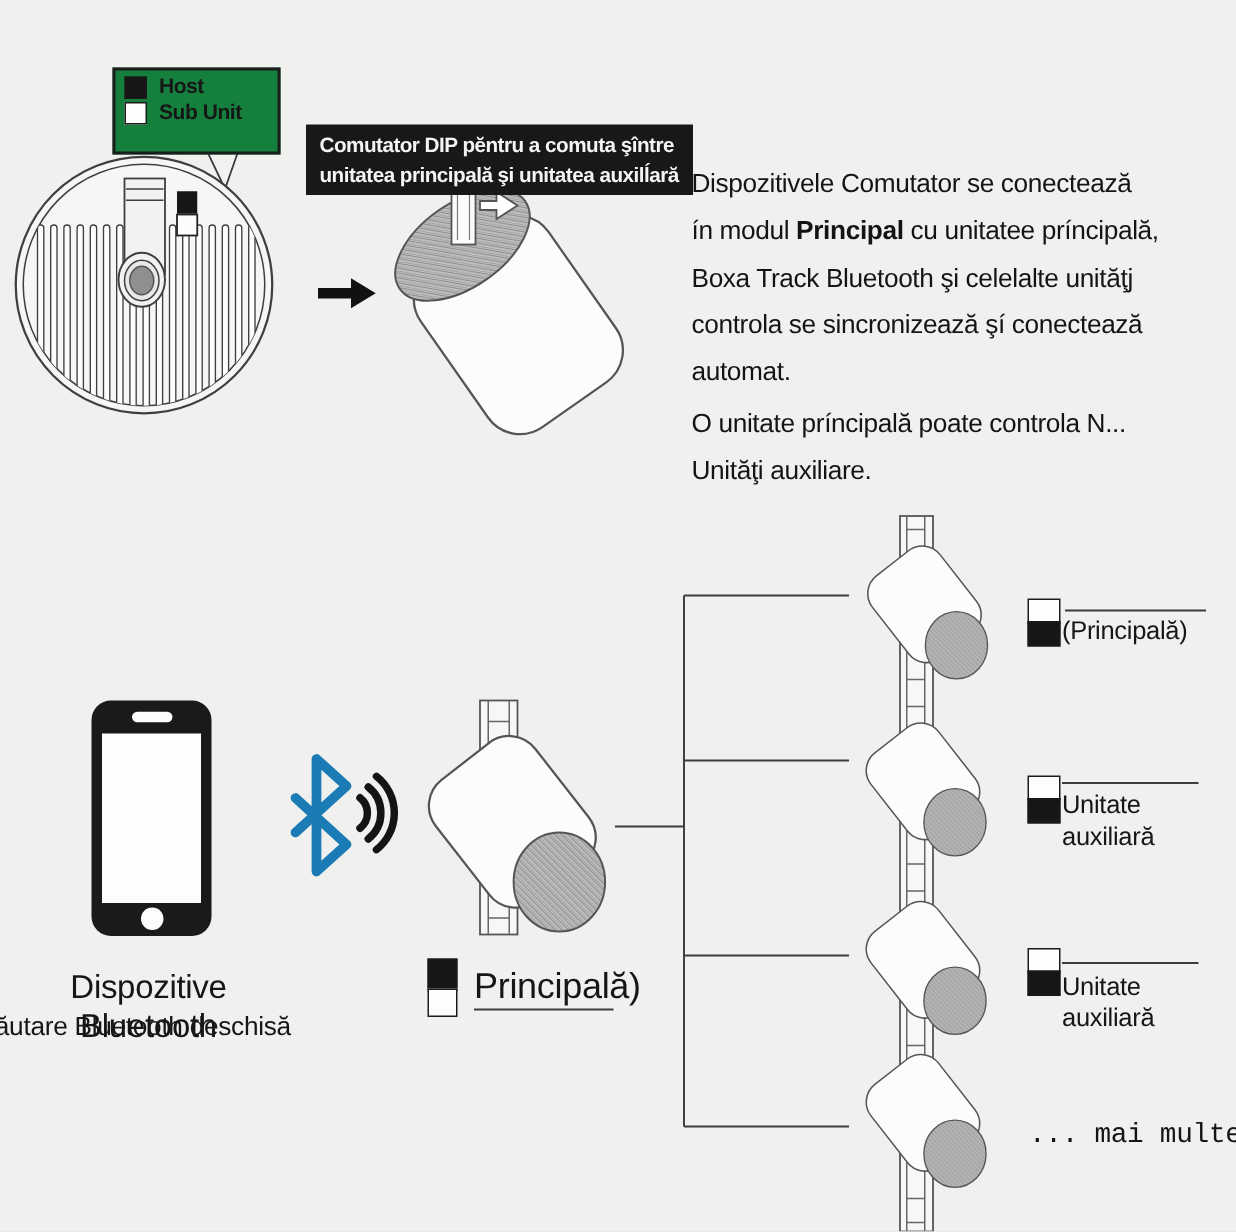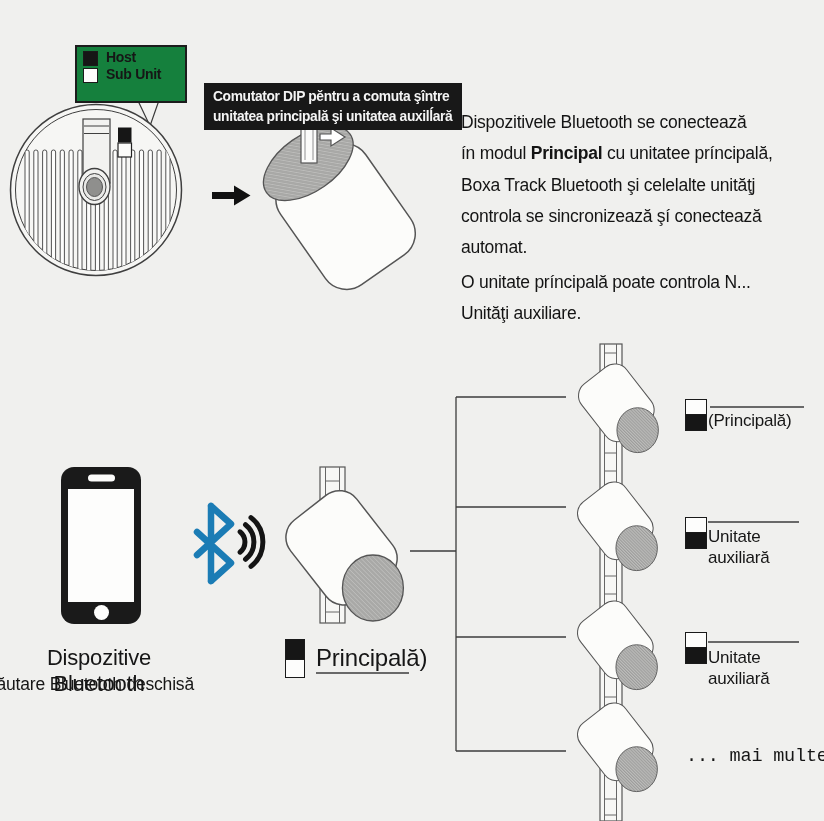--- a/index.html
+++ b/index.html
@@ -179,21 +179,21 @@
       <div>Host</div>
       <div>Sub Unit</div>
     </div>
   </div>
 
   <div class="abs callout-box">
     <div>Comutator DIP pĕntru a comuta şîntre</div>
     <div>unitatea principală şi unitatea auxilĺară</div>
   </div>
 
-  <div class="abs intro-line" style="top:112px">Dispozitivele Bluetooth se conectează</div>
+  <div class="abs intro-line" style="top:112px">Dispozitivele Comutator se conectează</div>
   <div class="abs intro-line" style="top:175px">Boxa Track Bluetooth şi celelalte unităţj</div>
   <div class="abs intro-line" style="top:143px"><span>ín modul </span><b>Principal</b><span> cu unitatee príncipală,</span></div>
   <div class="abs intro-line" style="top:206px">controla se sincronizează şí conectează</div>
   <div class="abs intro-line" style="top:237px">automat.</div>
   <div class="abs intro-line" style="top:272px">O unitate príncipală poate controla N...</div>
   <div class="abs intro-line" style="top:303px">Unităţi auxiliare.</div>
 
   <div class="abs cap1">Dispozitive Bluetooth</div>
   <div class="abs cap2">căutare Bluetooth deschisă</div>
 

